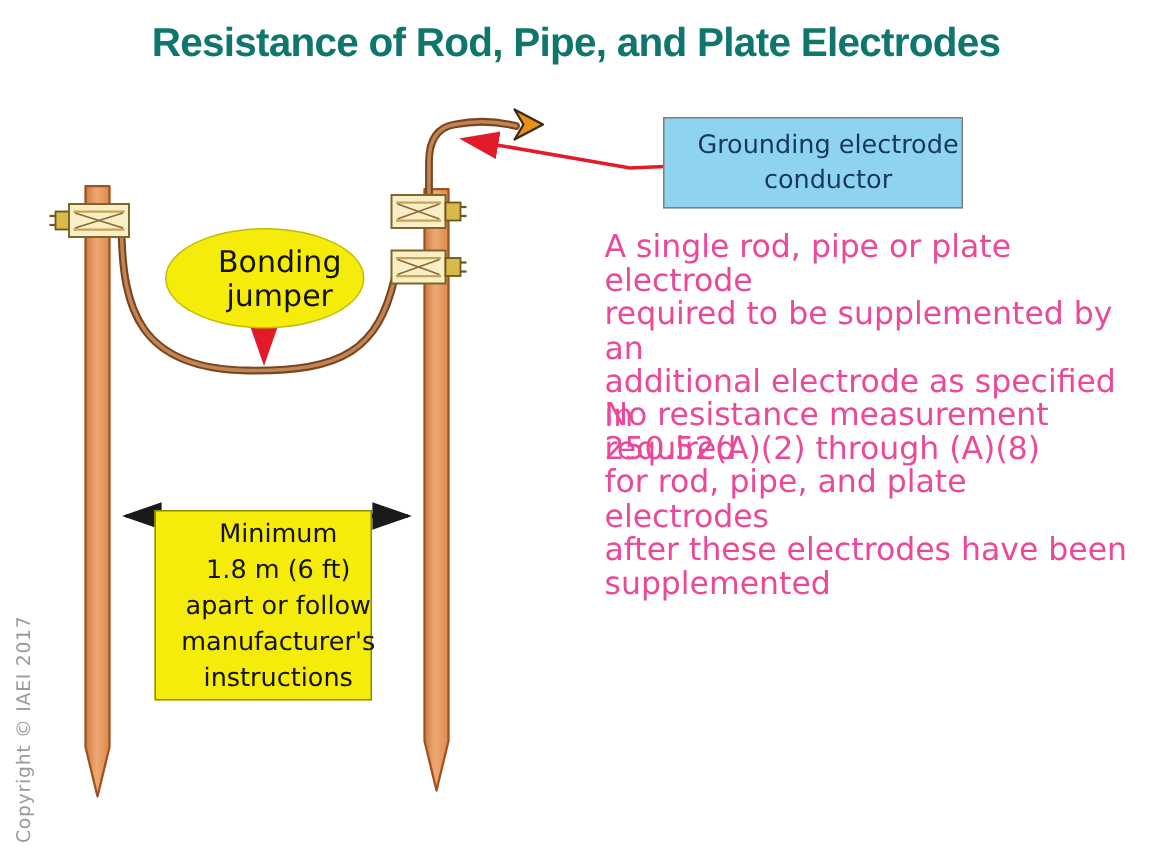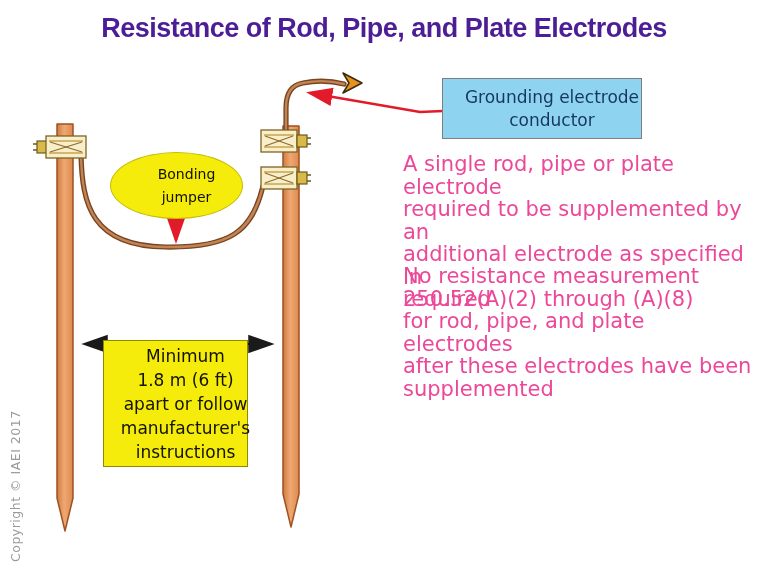--- a/index.html
+++ b/index.html
@@ -3,31 +3,31 @@
 <meta charset="utf-8">
 <style>
   html,body{margin:0;padding:0;background:#ffffff;}
   .canvas{
     position:relative;width:768px;height:576px;background:#ffffff;overflow:hidden;
     font-family:"DejaVu Sans", sans-serif;
   }
   .title{
     position:absolute;top:13px;left:0;width:768px;text-align:center;
     font-family:"Liberation Sans", sans-serif;font-weight:bold;font-size:27px;
-    letter-spacing:-0.5px;color:#4c1d95;white-space:pre-line;
+    letter-spacing:-0.5px;color:#0f766e;white-space:pre-line;
   }
   .svg-layer{position:absolute;left:0;top:0;}
   .label{
     position:absolute;display:flex;align-items:center;justify-content:center;
     text-align:center;white-space:pre-line;box-sizing:border-box;padding-left:20px;
   }
   .ellipse-label{
     left:110px;top:152px;width:133px;height:67px;border-radius:50%;
     background:#f5ec0c;border:1.5px solid #c2bd00;color:#131300;
-    font-size:14px;line-height:23px;
+    font-size:20px;line-height:23px;
   }
   .blue-box{
     left:442px;top:78px;width:200px;height:61px;
     background:#8ed3ef;border:1px solid #7e7e7e;color:#17375e;
     font-size:17px;line-height:23px;
   }
   .yellow-box{
     left:103px;top:340px;width:145px;height:127px;
     background:#f5ec0c;border:1.5px solid #8f8a00;color:#131300;
     font-size:17px;line-height:24px;

